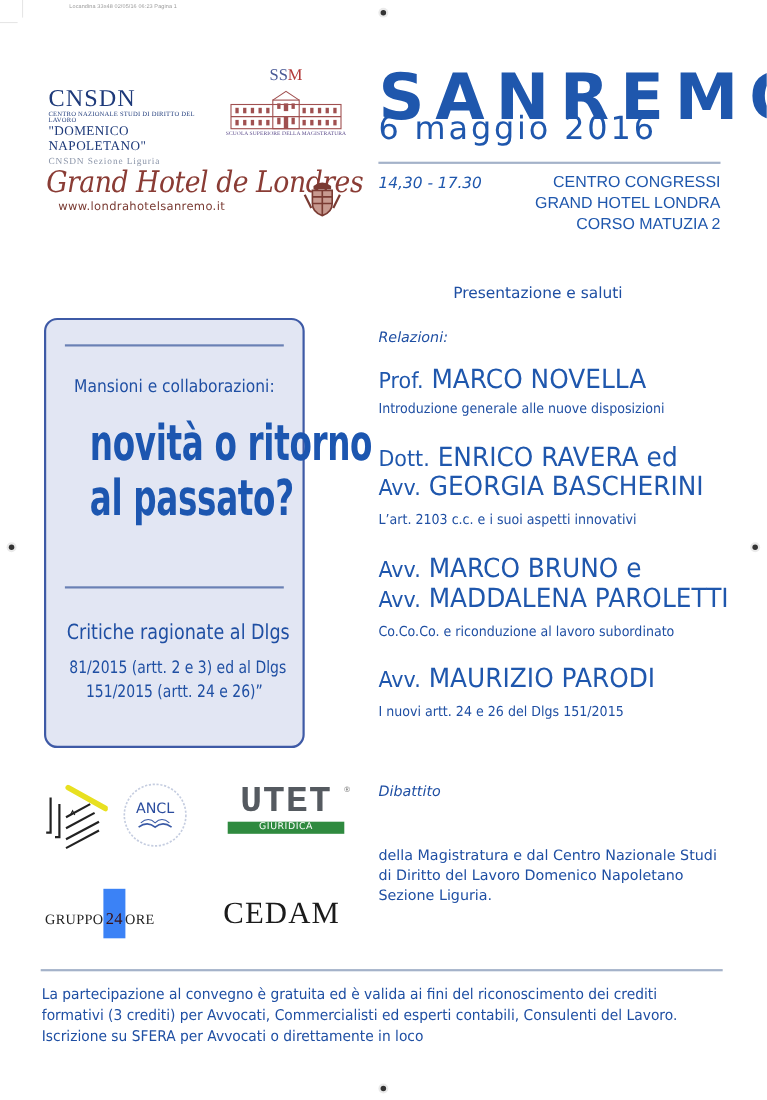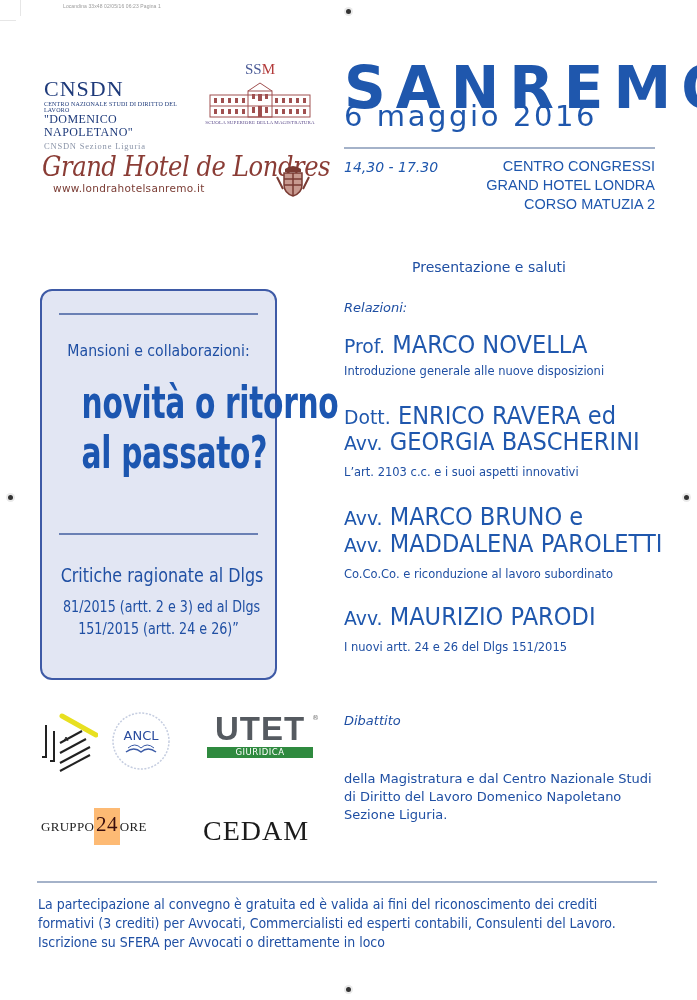--- a/index.html
+++ b/index.html
@@ -79,25 +79,25 @@
     
     .pres { left: 412px; top: 259px; font-size: 14px; color: #1f4fa3; }
     .rel-label { left: 344px; top: 300px; font-size: 13px; font-style: italic; color: #1f4fa3; }
     .speaker { left: 344px; font-size: 24px; color: #1f57ad; line-height: 28px; white-space: nowrap; transform: scaleX(0.94); transform-origin: left; }
     .speaker .t { font-size: 20px; }
     .topic { left: 344px; font-size: 12.5px; color: #1f4fa3; white-space: nowrap; transform: scaleX(0.92); transform-origin: left; }
 
     
     .sponsor { position: absolute; }
     .utet { left: 207px; top: 714px; width: 106px; text-align: center; }
-    .utet .word { font-family: Liberation Sans, sans-serif; font-weight: bold; font-size: 33px; color: #555a60; letter-spacing: 1px; line-height: 30px; text-align: center; }
+    .utet .word { font-family: Liberation Mono, monospace; font-weight: bold; font-size: 33px; color: #555a60; letter-spacing: 1px; line-height: 30px; text-align: center; }
     .utet .reg { position: absolute; right: -6px; top: 0; font-size: 7px; color: #777; }
     .utet .bar { background: #2f8a3f; color: #fff; font-family: "DejaVu Sans", sans-serif; font-size: 8.5px; letter-spacing: 0.5px; line-height: 11px; margin-top: 3px; }
     .gruppo { left: 41px; top: 808px; font-family: "Liberation Serif", serif; font-size: 13px; color: #222; letter-spacing: 0.3px; white-space: nowrap; }
-    .gruppo .r { display: inline-block; background: #fdba74; color: #3a0e0e; padding: 4px 2px 8px 2px; font-size: 21px; }
+    .gruppo .r { display: inline-block; background: #3b82f6; color: #3a0e0e; padding: 20px 2px 8px 2px; font-size: 15px; }
     .cedam { left: 203px; top: 815px; font-family: "Liberation Serif", serif; font-size: 28px; color: #1b1b1b; letter-spacing: 1px; }
 
     .dib { left: 344px; top: 713px; font-size: 13px; font-style: italic; color: #1f4fa3; }
     .org { left: 344px; top: 770px; width: 312px; font-size: 13px; color: #1f4fa3; line-height: 18px; text-align: justify; }
 
     .footer-rule { left: 37px; top: 881px; width: 620px; }
     .footer { left: 38px; top: 895px; width: 630px; font-size: 13.5px; color: #1f4fa3; line-height: 19px; transform: scaleX(0.93); transform-origin: left; white-space: nowrap; }
   </style>
 </head>
 <body>

